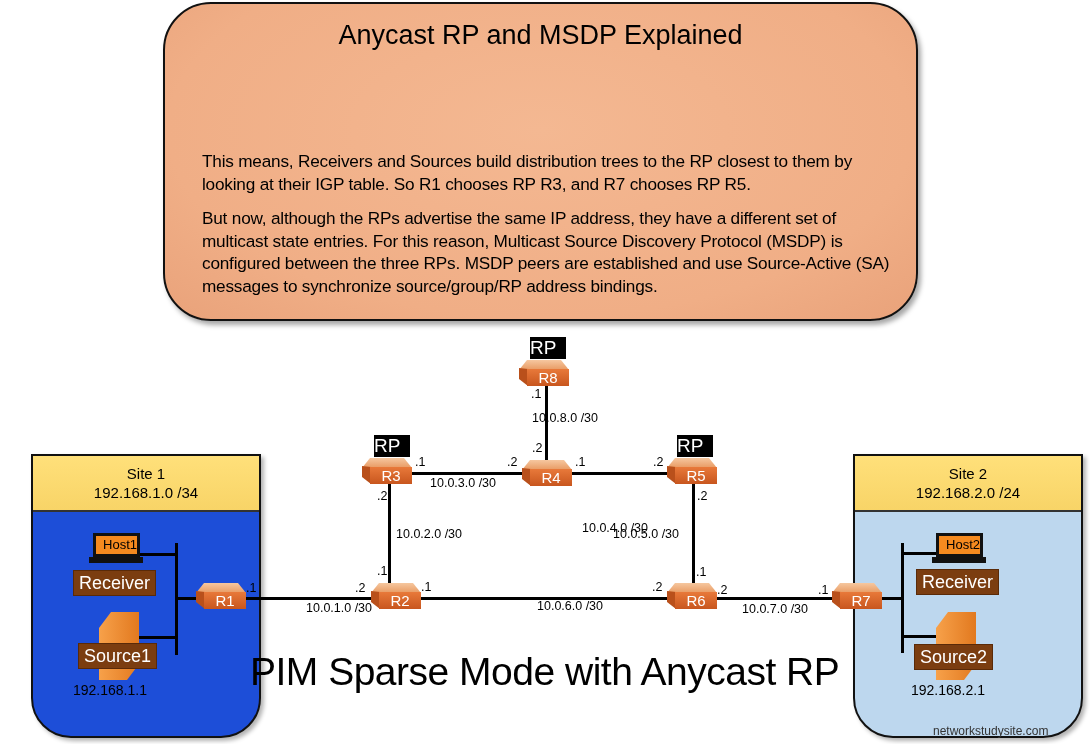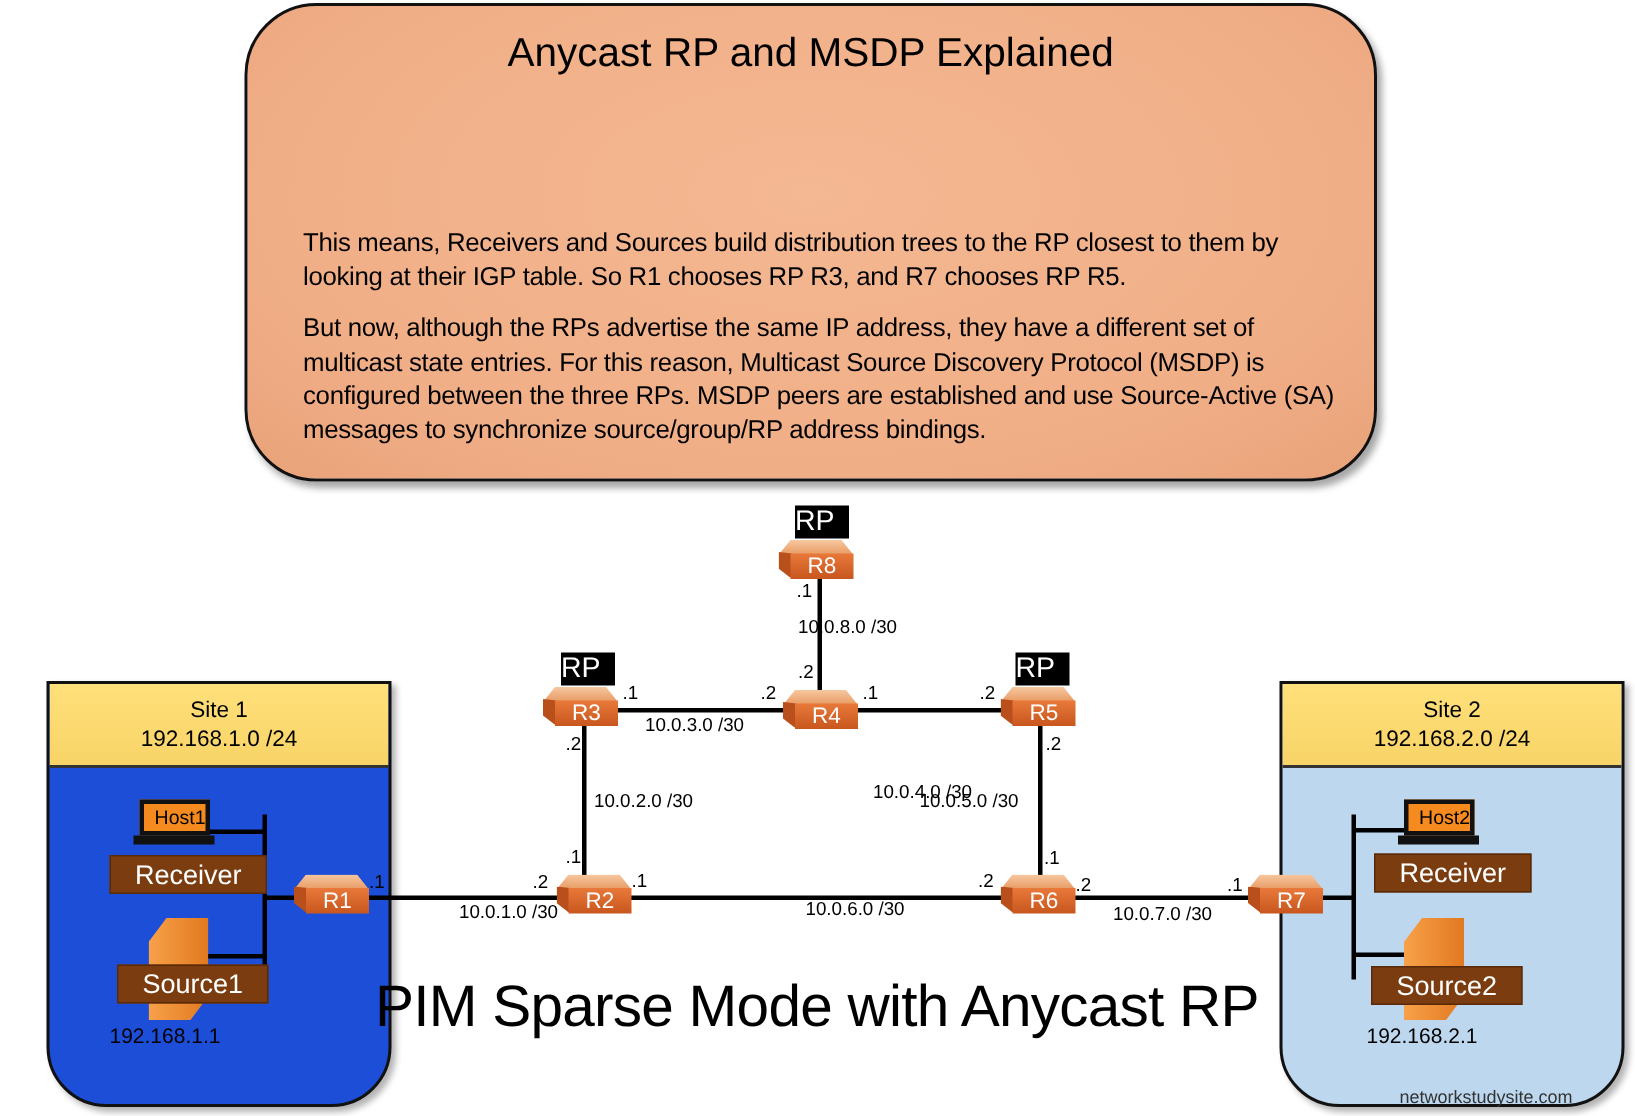--- a/index.html
+++ b/index.html
@@ -30,21 +30,21 @@
   .router { width:50px; height:26px; }
   .router .top { position:absolute; left:0; top:0; width:50px; height:10px;
                  background:linear-gradient(#f6c79f,#e89a62); clip-path:polygon(8px 0,42px 0,50px 10px,0 10px); }
   .router .front { position:absolute; left:8px; top:9px; width:42px; height:17px;
                    background:linear-gradient(#e8793a,#c8561e); color:#fff; font-size:15px; line-height:17px; text-align:center; }
   .router .lside { position:absolute; left:0; top:8px; width:9px; height:17px; background:#b9501b;
                    clip-path:polygon(0 0,9px 1px,9px 18px,0 11px); }
 
   .rp-badge { width:36px; height:22px; background:#000; color:#fff; font-size:19px; line-height:22px; }
 
-  .tag { background:#7b3d10; color:#fff; font-size:18px; line-height:24px; padding:0 16px; border:1px solid #5a2a08; }
+  .tag { background:#7b3d10; color:#fff; font-size:18px; line-height:24px; padding:0 5px; border:1px solid #5a2a08; }
 
   .laptop-screen { width:47px; height:24px; background:#f58a1f; border:3px solid #111; box-sizing:border-box;
                    font-size:13px; line-height:18px; text-align:right; color:#000; }
   .laptop-base { width:54px; height:6px; background:#111; }
   .server { width:40px; height:68px; background:linear-gradient(90deg,#f7a14a,#e2791f); 
             clip-path:polygon(12px 0,40px 0,40px 52px,28px 68px,0 68px,0 16px); }
 
   #main-title { left:250px; top:650px; font-size:39px; letter-spacing:-0.5px; }
   #watermark { left:933px; top:724px; font-size:12px; color:#333; }
 </style>
@@ -53,21 +53,21 @@
 
 <div id="callout" class="abs">
   <div id="callout-title" class="abs">Anycast RP and MSDP Explained</div>
   <div id="p2" class="abs para">This means, Receivers and Sources build distribution trees to the RP closest to them by looking at their IGP table. So R1 chooses RP R3, and R7 chooses RP R5.</div>
   <div id="p3" class="abs para">But now, although the RPs advertise the same IP address, they have a different set of multicast state entries. For this reason, Multicast Source Discovery Protocol (MSDP) is configured between the three RPs. MSDP peers are established and use Source-Active (SA) messages to synchronize source/group/RP address bindings.</div>
 </div>
 
 <div id="site1" class="abs site">
   <div class="site-head">
     <div>Site 1</div>
-    <div>192.168.1.0 /24</div>
+    <div>192.168.1.0 /34</div>
   </div>
 </div>
 <div id="site2" class="abs site">
   <div class="site-head">
     <div>Site 2</div>
     <div>192.168.2.0 /24</div>
   </div>
 </div>
 
 <div class="abs line" style="left:545px;top:384px;width:3px;height:84px;"></div>

